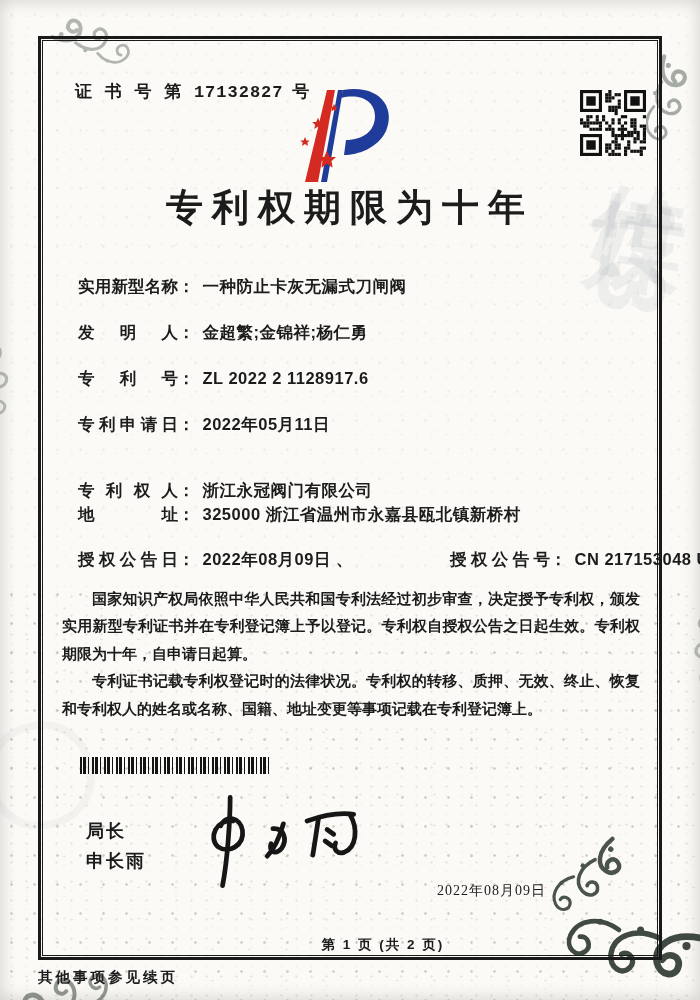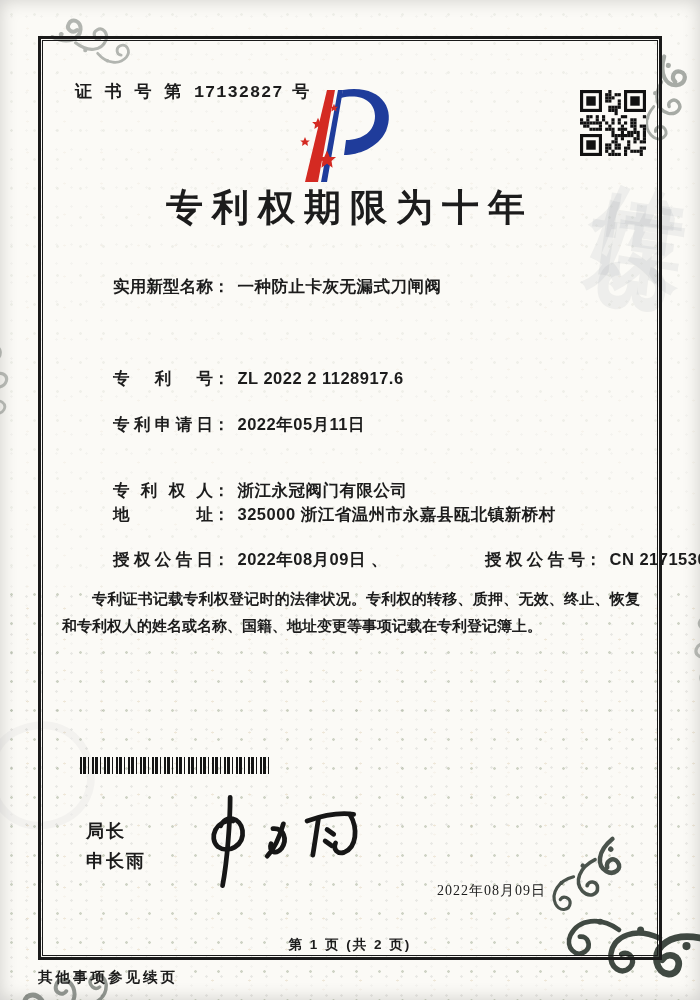--- a/index.html
+++ b/index.html
@@ -32,39 +32,39 @@
   
   .cert-no{position:absolute;left:75px;top:80px;font-size:17px;font-weight:bold;letter-spacing:4px;}
   .cert-no .num{font-family:Liberation Mono, monospace;letter-spacing:1px;}
   .logo{position:absolute;left:272px;top:84px;}
   .qr{position:absolute;left:580px;top:90px;width:66px;height:66px;}
   .doc-title{position:absolute;left:38px;width:624px;top:183px;text-align:center;
     font-family:"Liberation Serif","DejaVu Serif",serif;
     font-size:37px;font-weight:bold;letter-spacing:9px;}
   
   .field-row{position:absolute;left:78px;font-size:16.5px;font-weight:bold;white-space:nowrap;}
-  .flabel{display:inline-block;width:100px;text-align:justify;text-align-last:justify;vertical-align:bottom;margin-left:35px;}
+  .flabel{display:inline-block;width:100px;text-align:justify;text-align-last:justify;vertical-align:bottom;}
   .fcolon{margin-right:8px;}
   .fvalue{letter-spacing:.5px;}
   .grant2{position:absolute;left:372px;top:0;}
   
   .body-text{position:absolute;left:62px;top:586px;width:578px;
     font-family:"Liberation Serif","DejaVu Serif",serif;
     font-size:15px;font-weight:bold;line-height:1.83;text-align:justify;}
   .body-text p{margin:0;text-indent:2em;}
   
   .barcode{position:absolute;left:80px;top:757px;width:192px;height:17px;
     background:repeating-linear-gradient(90deg,#141414 0 2px,transparent 2px 3px,#141414 3px 6px,transparent 6px 8px,#141414 8px 9px,transparent 9px 12px);}
   
   .signer{position:absolute;left:86px;top:816px;font-size:18px;font-weight:bold;line-height:30px;letter-spacing:2px;}
   .signature{position:absolute;left:195px;top:790px;}
   .issue-date{position:absolute;left:437px;top:882px;font-size:14px;font-weight:normal;
     font-family:"Liberation Serif","DejaVu Serif",serif;letter-spacing:1px;}
   .page-info{position:absolute;left:38px;width:624px;top:936px;text-align:center;
-    font-size:13.5px;font-weight:bold;letter-spacing:2px;}
+    font-size:13.5px;font-weight:bold;letter-spacing:2px;padding-left:33px;}
   .footer-note{position:absolute;left:38px;width:624px;top:968px;text-align:left;
     font-family:"Liberation Serif","DejaVu Serif",serif;
     font-size:14.5px;font-weight:bold;letter-spacing:3px;}
   .flourishes{position:absolute;inset:0;pointer-events:none;}
 </style>
 </head>
 <body>
 
 <div class="page">
 
@@ -250,40 +250,44 @@
       <rect x="0" y="14" width="7" height="7" fill="#111"></rect>
       <rect x="1" y="15" width="5" height="5" fill="#fbfaf6"></rect>
       <rect x="2" y="16" width="3" height="3" fill="#111"></rect>
     </svg>
 
   <div class="doc-title">专利权期限为十年</div>
 
   <div class="field-row" style="top:276px">
     <span class="flabel">实用新型名称</span><span class="fcolon">：</span><span class="fvalue">一种防止卡灰无漏式刀闸阀</span>
   </div>
+  <div class="field-row" style="top:322px">
+    <span class="flabel">发明人</span><span class="fcolon">：</span><span class="fvalue">金超繁;金锦祥;杨仁勇</span>
+  </div>
   <div class="field-row" style="top:368px">
     <span class="flabel">专利号</span><span class="fcolon">：</span><span class="fvalue">ZL 2022 2 1128917.6</span>
   </div>
   <div class="field-row" style="top:414px">
     <span class="flabel">专利申请日</span><span class="fcolon">：</span><span class="fvalue">2022年05月11日</span>
   </div>
   <div class="field-row" style="top:480px">
     <span class="flabel">专利权人</span><span class="fcolon">：</span><span class="fvalue">浙江永冠阀门有限公司</span>
   </div>
   <div class="field-row" style="top:504px">
     <span class="flabel">地址</span><span class="fcolon">：</span><span class="fvalue">325000 浙江省温州市永嘉县瓯北镇新桥村</span>
   </div>
   <div class="field-row" style="top:549px">
     <span class="flabel">授权公告日</span><span class="fcolon">：</span><span class="fvalue">2022年08月09日 、</span>
     <span class="grant2">
       <span class="flabel">授权公告号</span><span class="fcolon">：</span><span class="fvalue">CN 217153048 U</span>
     </span>
   </div>
 
   <div class="body-text">
+    <p>国家知识产权局依照中华人民共和国专利法经过初步审查，决定授予专利权，颁发实用新型专利证书并在专利登记簿上予以登记。专利权自授权公告之日起生效。专利权期限为十年，自申请日起算。</p>
     <p>专利证书记载专利权登记时的法律状况。专利权的转移、质押、无效、终止、恢复和专利权人的姓名或名称、国籍、地址变更等事项记载在专利登记簿上。</p>
   </div>
 
   <div class="barcode"></div>
 
   <div class="signer">
     <div>局长</div>
     <div>申长雨</div>
   </div>
 

